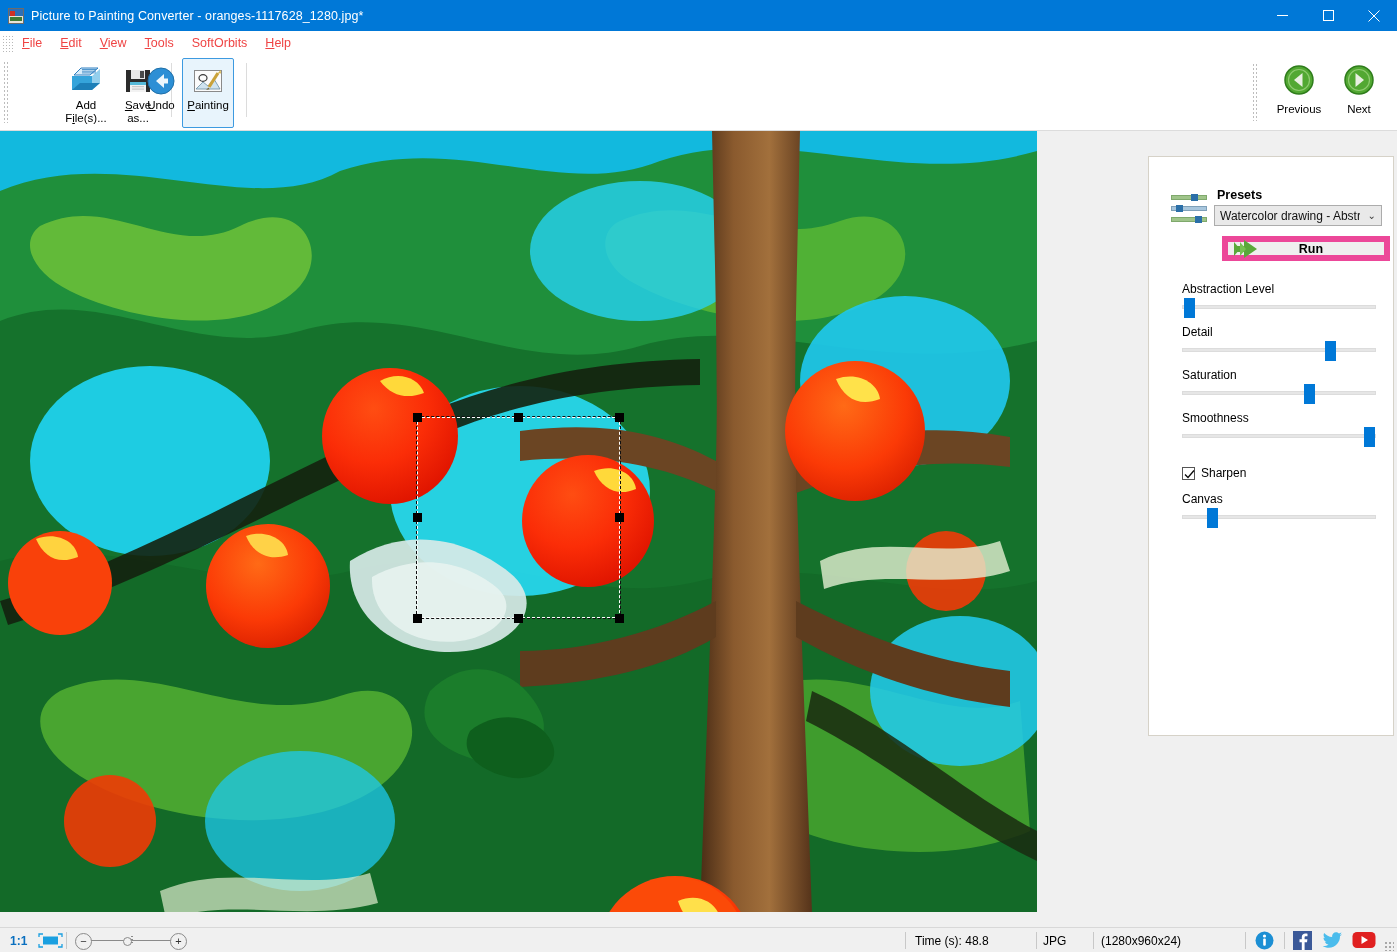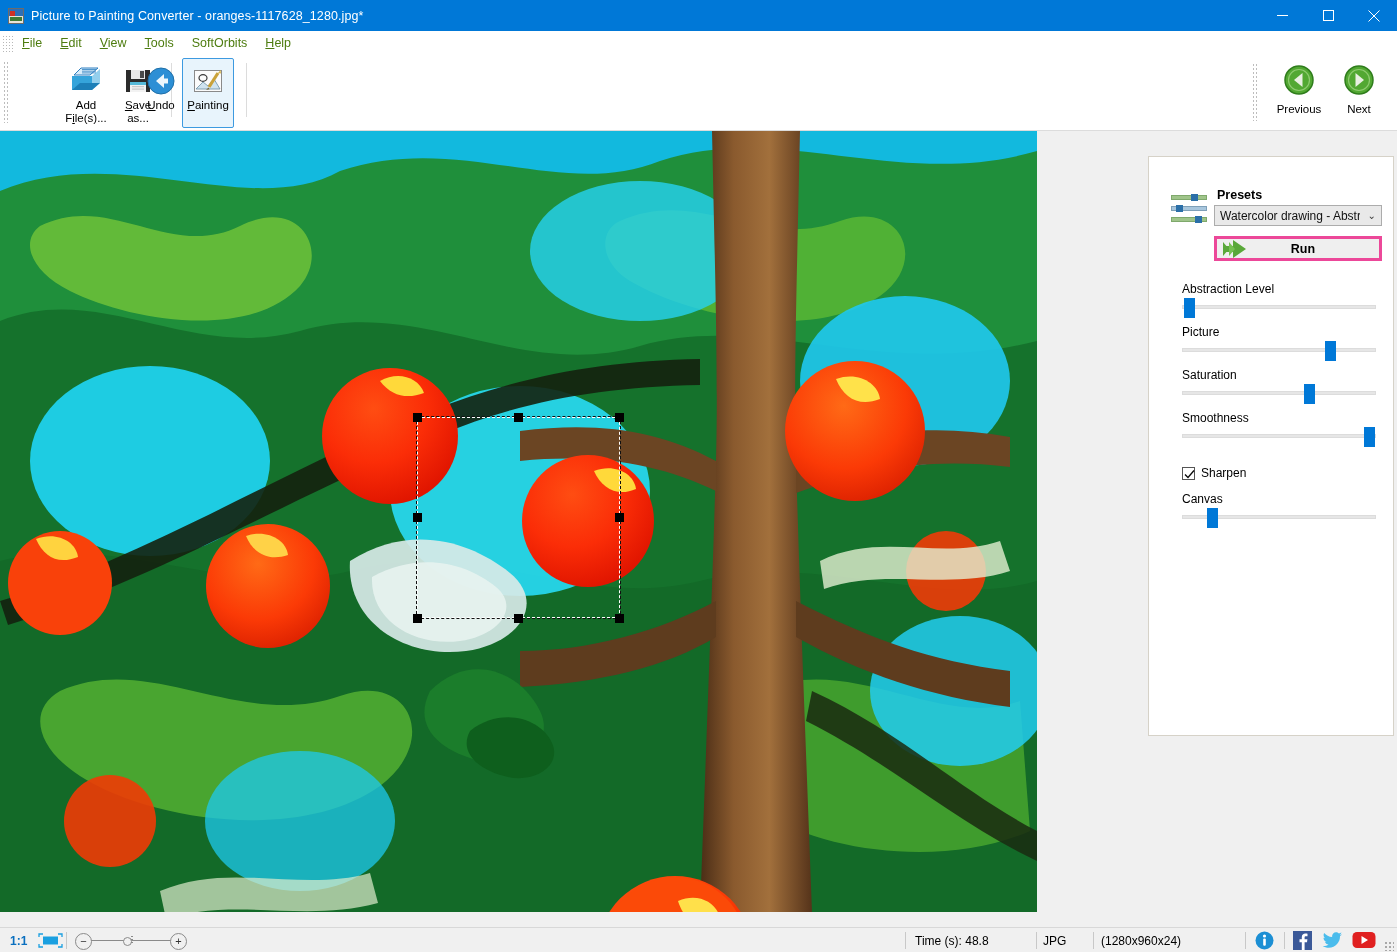--- a/index.html
+++ b/index.html
@@ -27,21 +27,21 @@
   .wbtn svg{display:block;}
 
   
   .menubar{
     position:absolute;left:0;top:31px;width:1397px;height:24px;
     background:#fff;display:flex;align-items:center;
   }
   .menu-grip{width:10px;height:18px;margin-left:3px;
     background-image:radial-gradient(#b8b8b8 1px, transparent 1px);
     background-size:3px 3px;background-position:2px 1px;}
-  .menu-item{padding:3px 9px 4px 9px;font-size:12.5px;color:#4d7c0f;white-space:nowrap;}
+  .menu-item{padding:3px 9px 4px 9px;font-size:12.5px;color:#ef4444;white-space:nowrap;}
   .menu-item u{text-decoration:underline;}
 
   
   .toolbar{
     position:absolute;left:0;top:55px;width:1397px;height:75px;
     background:#fff;border-bottom:1px solid #dcdcdc;
   }
   .tb-grip{position:absolute;left:3px;top:6px;width:7px;height:62px;
     background-image:radial-gradient(#bdbdbd 1px, transparent 1px);
     background-size:3px 4px;}
@@ -90,22 +90,22 @@
   .presets-lbl{position:absolute;left:68px;top:31px;font-size:12.5px;font-weight:bold;color:#000;}
   .preset-select{
     position:absolute;left:65px;top:48px;width:168px;height:21px;
     background:#e9e9e9;border:1px solid #acacac;box-sizing:border-box;
     display:flex;align-items:center;font-size:12px;color:#111;
   }
   .preset-text{margin-left:5px;white-space:nowrap;overflow:hidden;width:140px;}
   .preset-chev{margin-left:auto;margin-right:5px;color:#3a3a3a;font-size:10px;}
 
   .run-btn{
-    position:absolute;left:65px;top:79px;width:168px;height:25px;
-    background:#efefef;border:3px solid #ec4899;box-sizing:border-box;
+    position:absolute;left:73px;top:79px;width:168px;height:25px;
+    background:#efefef;border:6px solid #ec4899;box-sizing:border-box;
     display:flex;align-items:center;
   }
   .run-ico{width:44px;display:flex;align-items:center;justify-content:center;}
   .run-lbl{flex:1;text-align:center;font-size:12.5px;font-weight:bold;margin-right:34px;}
 
   .sgroup{position:absolute;left:33px;width:194px;}
   .sgroup .slbl{font-size:12px;color:#000;margin-bottom:9px;}
   .strack{position:relative;height:4px;background:#e6e6e6;border:1px solid #dcdcdc;box-sizing:border-box;}
   .sthumb{position:absolute;top:-8px;width:11px;height:20px;background:#0078d7;}
 
@@ -408,21 +408,21 @@
       </div>
 
       <div class="sgroup" style="top:125px;">
         <div class="slbl">Abstraction Level</div>
         <div class="strack">
           <div class="sthumb" style="left:1px;"></div>
         </div>
       </div>
 
       <div class="sgroup" style="top:168px;">
-        <div class="slbl">Picture</div>
+        <div class="slbl">Detail</div>
         <div class="strack">
           <div class="sthumb" style="left:142px;"></div>
         </div>
       </div>
 
       <div class="sgroup" style="top:211px;">
         <div class="slbl">Saturation</div>
         <div class="strack">
           <div class="sthumb" style="left:121px;"></div>
         </div>

